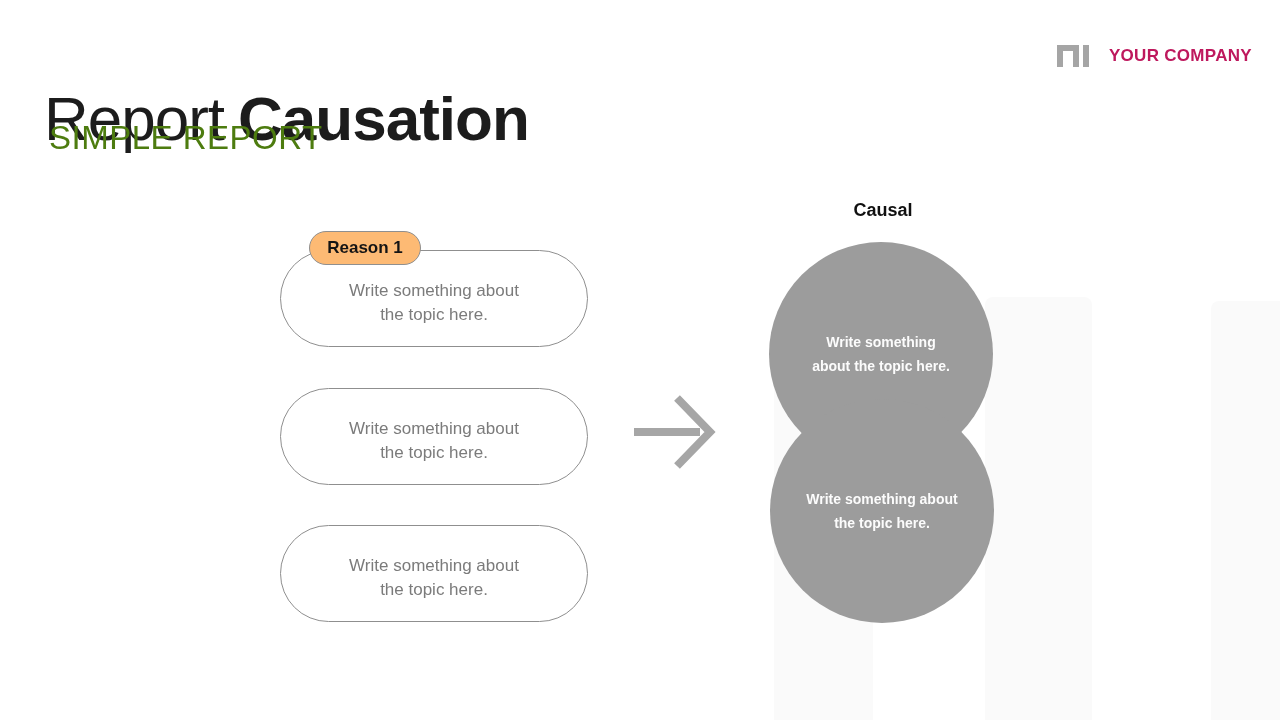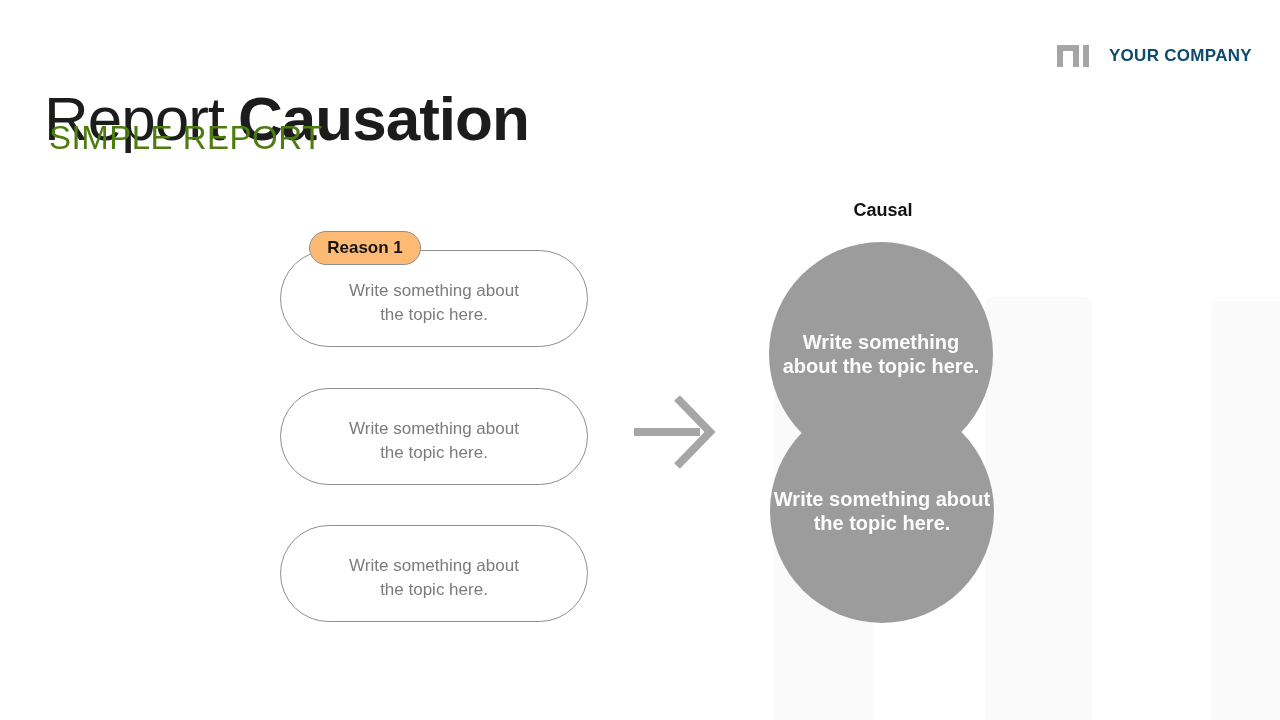--- a/index.html
+++ b/index.html
@@ -22,21 +22,21 @@
   .subtitle{
     position:absolute;left:49px;top:121px;font-size:33px;line-height:1;
     letter-spacing:0.5px;color:#4d7c0f;font-weight:400;white-space:nowrap;z-index:2;
   }
   
   .logo{position:absolute;top:45px;right:28px;display:flex;align-items:center;z-index:2;}
   .logo-mark{display:flex;align-items:center;}
   .logo-pi{width:22px;height:22px;box-sizing:border-box;border:6px solid #a5a5a5;border-bottom:none;}
   .logo-bar{width:6px;height:22px;background:#a5a5a5;margin-left:4px;}
   .logo-text{
-    margin-left:20px;font-size:17px;font-weight:600;color:#0c4a6e;
+    margin-left:20px;font-size:17px;font-weight:600;color:#be185d;
     letter-spacing:0.3px;white-space:nowrap;
   }
   
   .reason-row{position:absolute;left:280px;width:308px;height:116px;z-index:2;}
   .reason-row.r1{top:231px;}
   .reason-row.r2{top:369px;}
   .reason-row.r3{top:506px;}
   .stadium{
     position:absolute;left:0;top:19px;width:308px;height:97px;box-sizing:border-box;
     background:#ffffff;border:1.5px solid #8f8f8f;border-radius:49px;
@@ -59,21 +59,21 @@
     position:absolute;left:769px;top:200px;width:228px;text-align:center;
     font-size:18px;font-weight:700;color:#101010;z-index:2;
   }
   .circle{
     position:absolute;width:224px;height:224px;border-radius:50%;background:#9c9c9c;
     display:flex;flex-direction:column;align-items:center;justify-content:center;z-index:1;
   }
   .circle.c1{left:769px;top:242px;}
   .circle.c2{left:770px;top:399px;}
   .circle .circle-line{
-    font-size:20px;line-height:24px;font-weight:600;color:#fcfcfc;text-align:center;
+    font-size:14px;line-height:24px;font-weight:600;color:#fcfcfc;text-align:center;
   }
 </style>
 </head>
 <body>
 
 <div class="slide">
 
   <div class="bg-bar a"></div>
   <div class="bg-bar b"></div>
   <div class="bg-bar c"></div>

